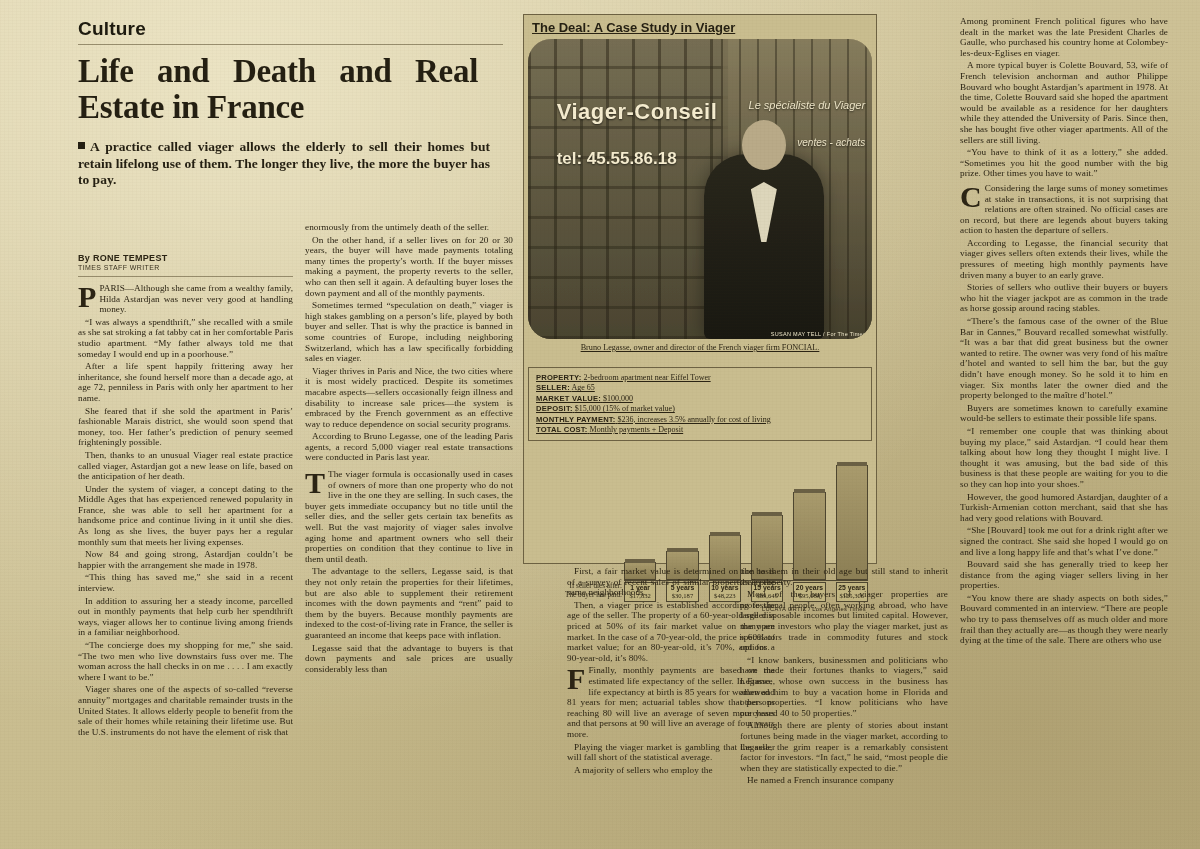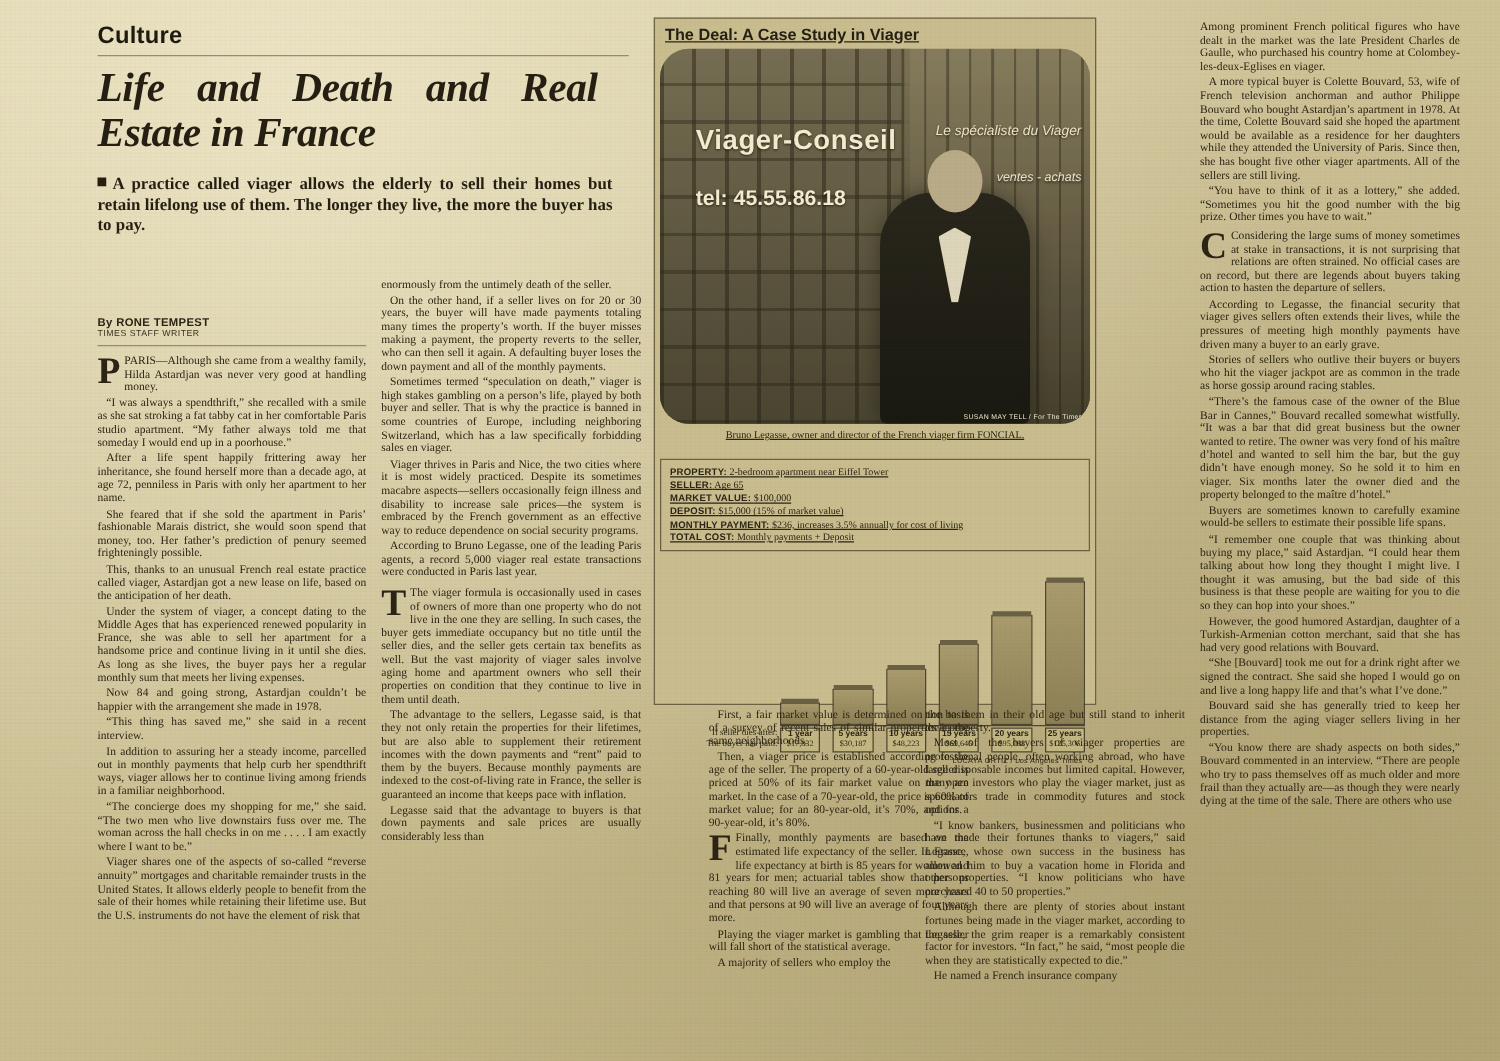--- a/index.html
+++ b/index.html
@@ -25,21 +25,21 @@
   .col{position:absolute;text-align:justify;}
   .body-text{font-size:9.2px;line-height:10.6px;letter-spacing:.05px;}
   .body-text p{margin:0 0 2px 0;text-indent:7px;}
   .body-text p.first{text-indent:0;}
   .kicker{
     font-family:"Liberation Sans", sans-serif;
     font-weight:bold;font-size:19px;color:#1d1a0f;letter-spacing:.2px;
   }
   .headline{
     font-family:"Liberation Serif", serif;
-    font-weight:bold;font-size:33px;line-height:36px;color:#241f12;letter-spacing:-.3px;font-style:italic;
+    font-weight:bold;font-size:33px;line-height:36px;color:#241f12;letter-spacing:-.3px;
   }
   .deck{
     font-family:"Liberation Serif", serif;
     font-weight:bold;font-size:13.5px;line-height:16.5px;color:#241f12;
   }
   .deck .sq{display:inline-block;width:7px;height:7px;background:#241f12;margin-right:5px;vertical-align:2px;}
   .byline{font-family:"Liberation Sans", sans-serif;font-weight:bold;font-size:9px;letter-spacing:.3px;}
   .byline-sub{font-family:"Liberation Sans", sans-serif;font-size:7px;letter-spacing:.4px;color:#3a3220;margin-top:1px;}
   .rule{height:1px;background:#6d6243;opacity:.65;}
   .dropcap{
@@ -129,21 +129,21 @@
 
   <div class="col" style="left:78px;top:222px;width:215px;margin-top:31px;">
     <div class="byline">By RONE TEMPEST</div>
     <div class="byline-sub">TIMES STAFF WRITER</div>
     <div class="rule" style="margin:5px 0 6px 0;"></div>
     <div class="body-text">
       <p class="first"><span class="dropcap">P</span><span>PARIS—Although she came from a wealthy family, Hilda Astardjan was never very good at handling money.</span></p>
       <p>“I was always a spendthrift,” she recalled with a smile as she sat stroking a fat tabby cat in her comfortable Paris studio apartment. “My father always told me that someday I would end up in a poorhouse.”</p>
       <p>After a life spent happily frittering away her inheritance, she found herself more than a decade ago, at age 72, penniless in Paris with only her apartment to her name.</p>
       <p>She feared that if she sold the apartment in Paris’ fashionable Marais district, she would soon spend that money, too. Her father’s prediction of penury seemed frighteningly possible.</p>
-      <p>This, thanks to an unusual French real estate practice called viager, Astardjan got a new lease on life, based on the anticipation of her death.</p>
+      <p>Then, thanks to an unusual Viager real estate practice called viager, Astardjan got a new lease on life, based on the anticipation of her death.</p>
       <p>Under the system of viager, a concept dating to the Middle Ages that has experienced renewed popularity in France, she was able to sell her apartment for a handsome price and continue living in it until she dies. As long as she lives, the buyer pays her a regular monthly sum that meets her living expenses.</p>
       <p>Now 84 and going strong, Astardjan couldn’t be happier with the arrangement she made in 1978.</p>
       <p>“This thing has saved me,” she said in a recent interview.</p>
       <p>In addition to assuring her a steady income, parcelled out in monthly payments that help curb her spendthrift ways, viager allows her to continue living among friends in a familiar neighborhood.</p>
       <p>“The concierge does my shopping for me,” she said. “The two men who live downstairs fuss over me. The woman across the hall checks in on me . . . . I am exactly where I want to be.”</p>
       <p>Viager shares one of the aspects of so-called “reverse annuity” mortgages and charitable remainder trusts in the United States. It allows elderly people to benefit from the sale of their homes while retaining their lifetime use. But the U.S. instruments do not have the element of risk that</p>
       <p></p>
     </div>
   </div>
 

